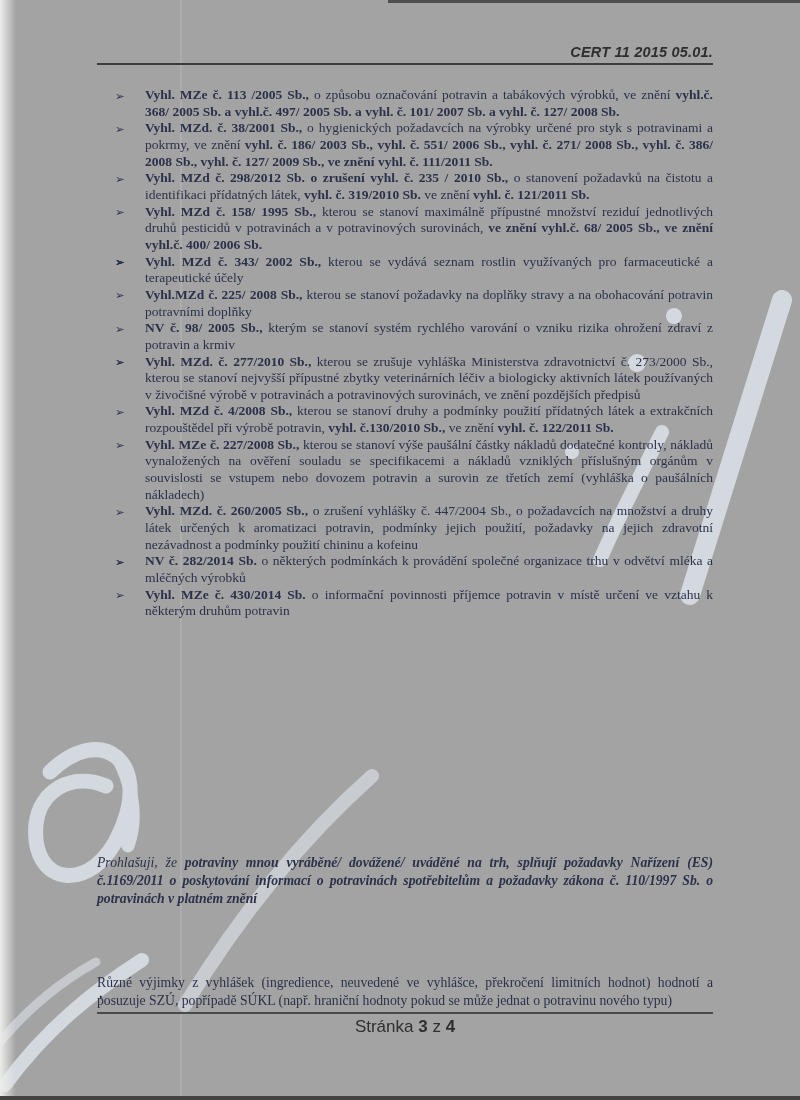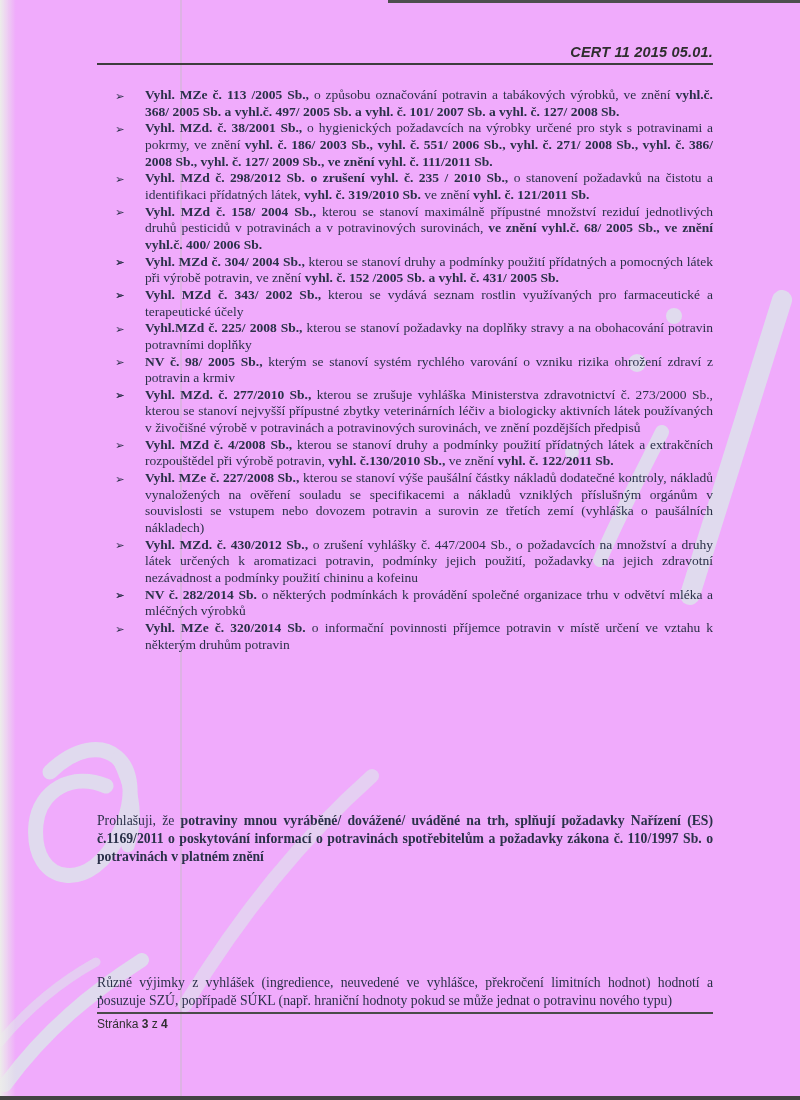--- a/index.html
+++ b/index.html
@@ -1,18 +1,18 @@
 <!DOCTYPE html>
 <html><head>
 <meta charset="utf-8">
 <style>
   html,body { margin:0; padding:0; background:#ffffff; }
   .page {
     position:relative; width:800px; height:1100px; overflow:hidden;
-    background:#f0abfc;
+    background:#a3a3a3;
     font-family:"Liberation Serif", serif;
     color:#2a3149;
   }
   .edge-shade { position:absolute; left:0; top:0; width:16px; height:1100px;
     background:linear-gradient(90deg, #ececea, rgba(255,255,255,0)); }
   .scan-line-v { position:absolute; left:180px; top:0; width:2px; height:1100px;
     background:rgba(190,190,190,0.38); }
   .scan-edge-top { position:absolute; left:388px; top:0; width:412px; height:3px; background:#4e4e4e; }
   .scan-edge-bottom { position:absolute; left:0; top:1096px; width:800px; height:4px; background:#434343; }
   .watermark { position:absolute; left:0; top:0; z-index:0; }
@@ -27,27 +27,27 @@
 
   .reg-list { position:absolute; top:87px; left:97px; width:616px;
     font-size:13.5px; line-height:16.65px; }
   .reg-item { position:relative; padding-left:48px; text-align:justify; }
   .bullet { position:absolute; left:18px; top:0.5px;
     font-family:"DejaVu Sans", sans-serif; font-size:11.5px; color:#2a3149; }
   .b { font-weight:bold; }
 
   .para { position:absolute; left:97px; width:616px; text-align:justify;
     font-size:13.7px; line-height:18.2px; }
-  .para-declaration { top:812px; }
+  .para-declaration { top:854px;font-style:italic; }
   .para-exceptions  { top:974px; }
   .stray-dot { position:absolute; left:99px; top:986px; font-weight:bold; font-size:13.7px; }
 
   .footer-rule { position:absolute; top:1012px; left:97px; width:616px; height:2px; background:#4a4a4a; }
-  .footer-text { position:absolute; top:1017px; left:97px; width:616px; 
-    font-family:"Liberation Sans", sans-serif; font-size:12px; color:#2f2f2f; }
+  .footer-text { position:absolute; top:1017px; left:97px; width:616px; text-align:center;
+    font-family:"Liberation Sans", sans-serif; font-size:17px; color:#2f2f2f; }
 </style>
 </head>
 <body>
 
 <div class="page">
 
   <svg class="watermark" width="800" height="1100" viewBox="0 0 800 1100">
     <g fill="none" stroke="#dde3eb" stroke-linecap="round" opacity="0.85">
       <path d="M 690 595 L 782 300" stroke-width="20"></path>
       <path d="M 600 560 C 618 518 642 472 662 432" stroke-width="14"></path>
@@ -70,35 +70,35 @@
   <div class="scan-edge-bottom"></div>
 
   <div class="layer">
     <div class="header-code">CERT 11 2015 05.01.</div>
     <div class="header-rule"></div>
 
     <div class="reg-list" id="reg-list">
         <div class="reg-item"><span class="bullet">➢</span><span><span class="b">Vyhl. MZe č. 113 /2005 Sb., </span><span>o způsobu označování potravin a tabákových výrobků, ve znění </span><span class="b">vyhl.č. 368/ 2005 Sb. a vyhl.č. 497/ 2005 Sb. a vyhl. č. 101/ 2007 Sb. a vyhl. č. 127/ 2008 Sb.</span></span></div>
         <div class="reg-item"><span class="bullet">➢</span><span><span class="b">Vyhl. MZd. č. 38/2001 Sb., </span><span>o hygienických požadavcích na výrobky určené pro styk s potravinami a pokrmy, ve znění </span><span class="b">vyhl. č. 186/ 2003 Sb., vyhl. č. 551/ 2006 Sb., vyhl. č. 271/ 2008 Sb., vyhl. č. 386/ 2008 Sb., vyhl. č. 127/ 2009 Sb., ve znění vyhl. č. 111/2011 Sb.</span></span></div>
         <div class="reg-item"><span class="bullet">➢</span><span><span class="b">Vyhl. MZd č. 298/2012 Sb. o zrušení vyhl. č. 235 / 2010 Sb., </span><span>o stanovení požadavků na čistotu a identifikaci přídatných látek, </span><span class="b">vyhl. č. 319/2010 Sb. </span><span>ve znění </span><span class="b">vyhl. č. 121/2011 Sb.</span></span></div>
-        <div class="reg-item"><span class="bullet">➢</span><span><span class="b">Vyhl. MZd č. 158/ 2004 Sb., </span><span>kterou se stanoví maximálně přípustné množství reziduí jednotlivých druhů pesticidů v potravinách a v potravinových surovinách, </span><span class="b">ve znění vyhl.č. 68/ 2005 Sb., ve znění vyhl.č. 400/ 2006 Sb.</span></span></div>
+        <div class="reg-item"><span class="bullet">➢</span><span><span class="b">Vyhl. MZd č. 158/ 1995 Sb., </span><span>kterou se stanoví maximálně přípustné množství reziduí jednotlivých druhů pesticidů v potravinách a v potravinových surovinách, </span><span class="b">ve znění vyhl.č. 68/ 2005 Sb., ve znění vyhl.č. 400/ 2006 Sb.</span></span></div>
         <div class="reg-item"><span class="bullet">➢</span></div>
-        <div class="reg-item"><span class="bullet">➢</span><span><span class="b">Vyhl. MZd č. 304/ 2004 Sb., </span><span>kterou se stanoví druhy a podmínky použití přídatných a pomocných látek při výrobě potravin, ve znění </span><span class="b">vyhl. č. 152 /2005 Sb. a vyhl. č. 431/ 2005 Sb.</span></span></div>
+        <div class="reg-item"><span class="bullet">➢</span></div>
         <div class="reg-item"><span class="bullet">➢</span></div>
         <div class="reg-item"><span class="bullet">➢</span><span><span class="b">Vyhl. MZd č. 343/ 2002 Sb., </span><span>kterou se vydává seznam rostlin využívaných pro farmaceutické a terapeutické účely</span></span></div>
         <div class="reg-item"><span class="bullet">➢</span><span><span class="b">Vyhl.MZd č. 225/ 2008 Sb., </span><span>kterou se stanoví požadavky na doplňky stravy a na obohacování potravin potravními doplňky</span></span></div>
         <div class="reg-item"><span class="bullet">➢</span><span><span class="b">NV č. 98/ 2005 Sb., </span><span>kterým se stanoví systém rychlého varování o vzniku rizika ohrožení zdraví z potravin a krmiv</span></span></div>
         <div class="reg-item"><span class="bullet">➢</span></div>
         <div class="reg-item"><span class="bullet">➢</span><span><span class="b">Vyhl. MZd. č. 277/2010 Sb., </span><span>kterou se zrušuje vyhláška Ministerstva zdravotnictví č. 273/2000 Sb., kterou se stanoví nejvyšší přípustné zbytky veterinárních léčiv a biologicky aktivních látek používaných v živočišné výrobě v potravinách a potravinových surovinách, ve znění pozdějších předpisů</span></span></div>
         <div class="reg-item"><span class="bullet">➢</span><span><span class="b">Vyhl. MZd č. 4/2008 Sb., </span><span>kterou se stanoví druhy a podmínky použití přídatných látek a extrakčních rozpouštědel při výrobě potravin, </span><span class="b">vyhl. č.130/2010 Sb., </span><span>ve znění </span><span class="b">vyhl. č. 122/2011 Sb.</span></span></div>
         <div class="reg-item"><span class="bullet">➢</span><span><span class="b">Vyhl. MZe č. 227/2008 Sb., </span><span>kterou se stanoví výše paušální částky nákladů dodatečné kontroly, nákladů vynaložených na ověření souladu se specifikacemi a nákladů vzniklých příslušným orgánům v souvislosti se vstupem nebo dovozem potravin a surovin ze třetích zemí (vyhláška o paušálních nákladech)</span></span></div>
-        <div class="reg-item"><span class="bullet">➢</span><span><span class="b">Vyhl. MZd. č. 430/2012 Sb., </span><span>o zrušení vyhlášky č. 447/2004 Sb., o požadavcích na množství a druhy látek určených k aromatizaci potravin, podmínky jejich použití, požadavky na jejich zdravotní nezávadnost a podmínky použití chininu a kofeinu</span></span></div>
+        <div class="reg-item"><span class="bullet">➢</span><span><span class="b">Vyhl. MZd. č. 260/2005 Sb., </span><span>o zrušení vyhlášky č. 447/2004 Sb., o požadavcích na množství a druhy látek určených k aromatizaci potravin, podmínky jejich použití, požadavky na jejich zdravotní nezávadnost a podmínky použití chininu a kofeinu</span></span></div>
         <div class="reg-item"><span class="bullet">➢</span></div>
         <div class="reg-item"><span class="bullet">➢</span><span><span class="b">NV č. 282/2014 Sb. </span><span>o některých podmínkách k provádění společné organizace trhu v odvětví mléka a mléčných výrobků</span></span></div>
-        <div class="reg-item"><span class="bullet">➢</span><span><span class="b">Vyhl. MZe č. 320/2014 Sb. </span><span>o informační povinnosti příjemce potravin v místě určení ve vztahu k některým druhům potravin</span></span></div>
+        <div class="reg-item"><span class="bullet">➢</span><span><span class="b">Vyhl. MZe č. 430/2014 Sb. </span><span>o informační povinnosti příjemce potravin v místě určení ve vztahu k některým druhům potravin</span></span></div>
       </div>
 
     <div class="para para-declaration"><span>Prohlašuji, že </span><span class="b">potraviny mnou vyráběné/ dovážené/ uváděné na trh, splňují požadavky Nařízení (ES) č.1169/2011 o poskytování informací o potravinách spotřebitelům a požadavky zákona č. 110/1997 Sb. o potravinách v platném znění</span></div>
     <div class="para para-exceptions"><span>Různé výjimky z vyhlášek (ingredience, neuvedené ve vyhlášce, překročení limitních hodnot) hodnotí a posuzuje SZÚ, popřípadě SÚKL (např. hraniční hodnoty pokud se může jednat o potravinu nového typu)</span></div>
     <div class="stray-dot">.</div>
 
     <div class="footer-rule"></div>
     <div class="footer-text"><span>Stránka </span><span class="b">3</span><span> z </span><span class="b">4</span></div>
   </div>
 </div>

